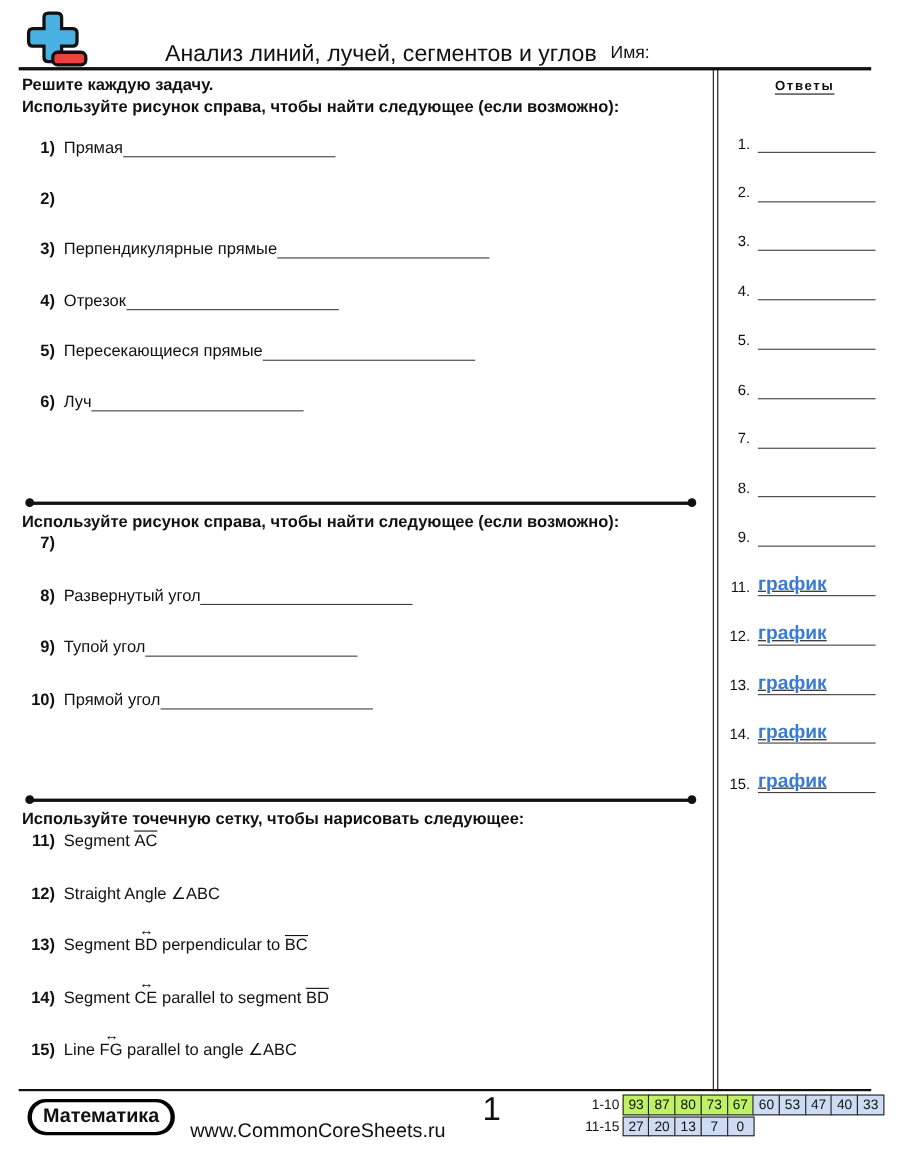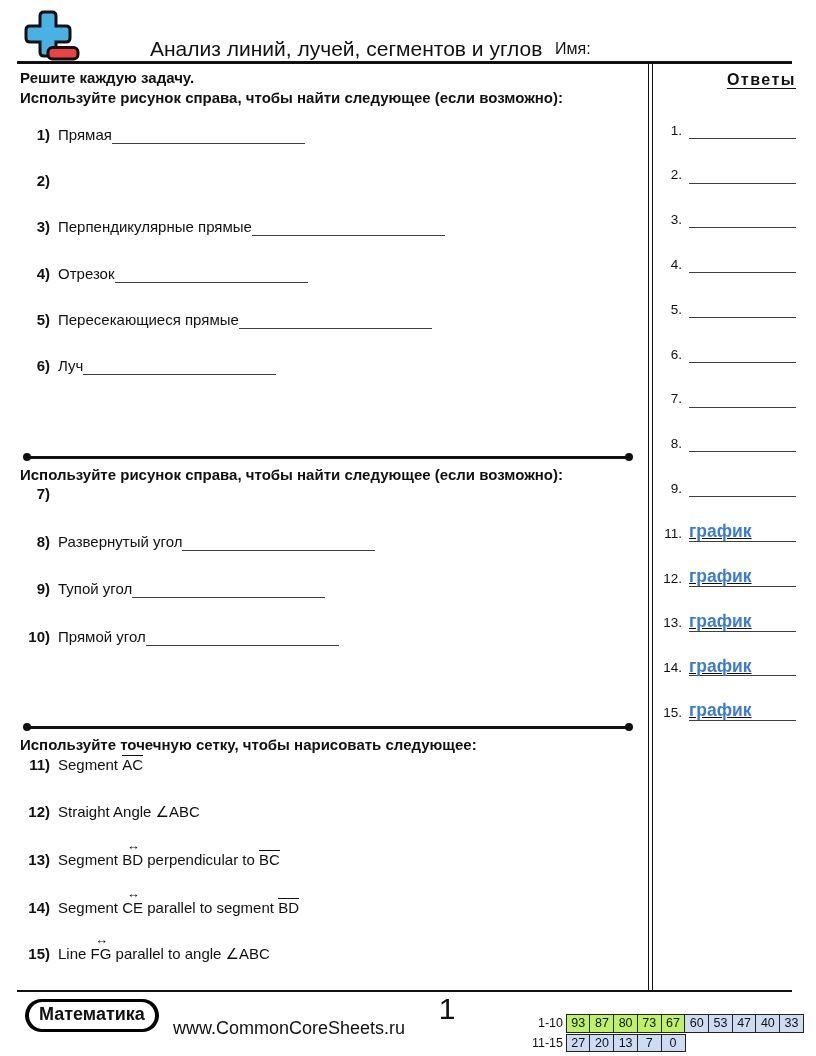--- a/index.html
+++ b/index.html
@@ -41,34 +41,34 @@
   .arrow-glyph{position:absolute;top:-12px;left:50%;transform:translateX(-50%);
     font-size:13px;letter-spacing:-1px;font-weight:bold;}
   .divider{position:absolute;left:25px;width:606px;height:2.6px;background:#111;}
   .divider::before,.divider::after{content:"";position:absolute;width:8px;height:8px;border-radius:50%;background:#111;top:-2.7px;}
   .divider::before{left:-2px;}
   .divider::after{right:-2px;}
   .divider1{top:456px;}
   .divider2{top:726px;}
   
   .answers{position:absolute;left:652px;top:63px;width:144px;bottom:64px;}
-  .ans-title{margin:8px 0 0 15px;text-align:right;font-weight:bold;font-size:16px;
+  .ans-title{margin:8px 0 0 15px;text-align:center;font-weight:bold;font-size:12px;
     letter-spacing:1.5px;text-decoration:underline;text-underline-offset:3px;}
   .ans-list{position:absolute;top:31px;left:0;right:0;}
   .ans-row{height:44.8px;display:flex;align-items:flex-end;padding-left:4px;}
   .ans-num{flex:none;width:26px;text-align:right;font-size:13.5px;line-height:1.2;}
   .ans-line{margin-left:7px;width:112px;border-bottom:1.6px solid #3f3f3f;line-height:1.05;min-height:4px;text-decoration:underline;}
   .graph-label{color:var(--accent-blue);font-weight:bold;font-size:17.5px;}
   
   .footer{position:absolute;left:17px;right:24px;bottom:0;height:64px;border-top:2.5px solid #111;}
   .brand-pill{position:absolute;left:8px;top:7px;background:#000;border-radius:18px;padding:3px 4px;}
   .brand-inner{display:block;background:#fff;border-radius:14px;padding:2px 10px 4px;font-weight:bold;font-size:18px;white-space:nowrap;}
   .footer-url{position:absolute;left:156px;top:26px;font-size:18px;}
   .page-num{position:absolute;left:410px;top:0px;width:40px;text-align:center;font-size:30px;}
-  .score{position:absolute;left:508px;top:3px;font-size:12.5px;margin-top:19px;}
+  .score{position:absolute;left:508px;top:3px;font-size:12.5px;}
   .score-row{display:flex;align-items:center;margin-bottom:1px;}
   .score-label{flex:none;width:38px;text-align:right;margin-right:4px;}
   .score-cell{flex:none;width:23px;height:16.5px;border:1.3px solid #222;margin-left:-1.3px;
     display:flex;align-items:center;justify-content:center;background:#bef264;}
   .score-cell.hl{background:var(--cell-blue);}
 </style>
 </head>
 <body>
 
 <div class="page">

